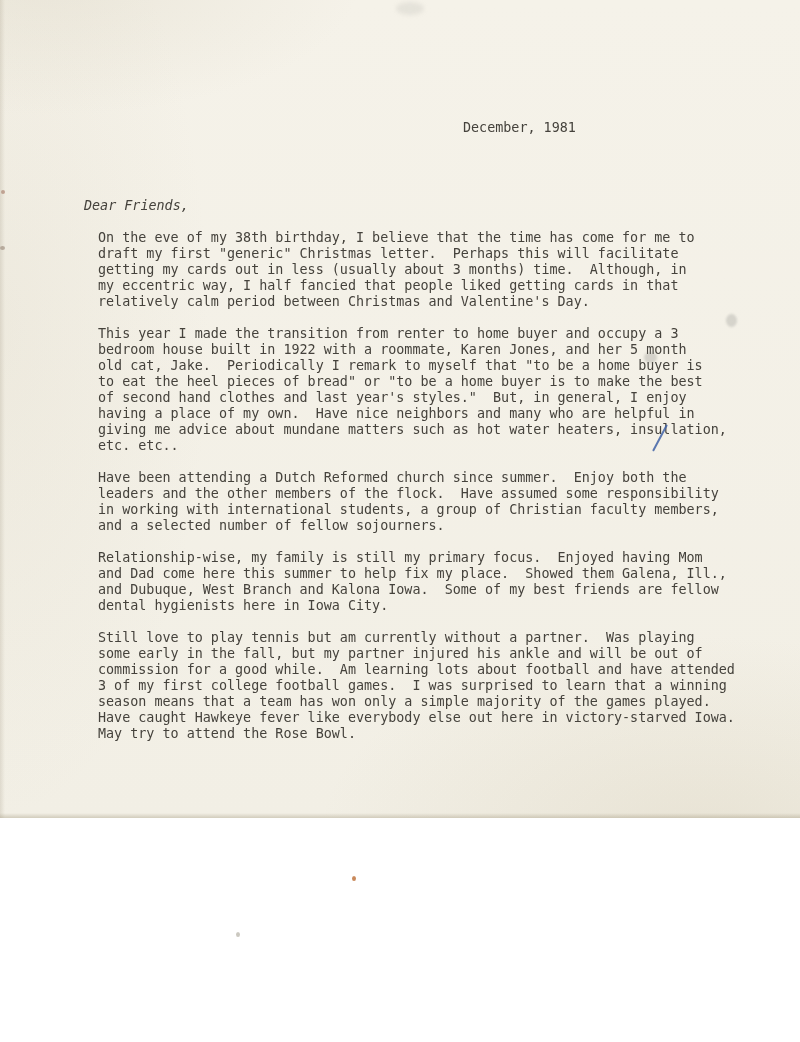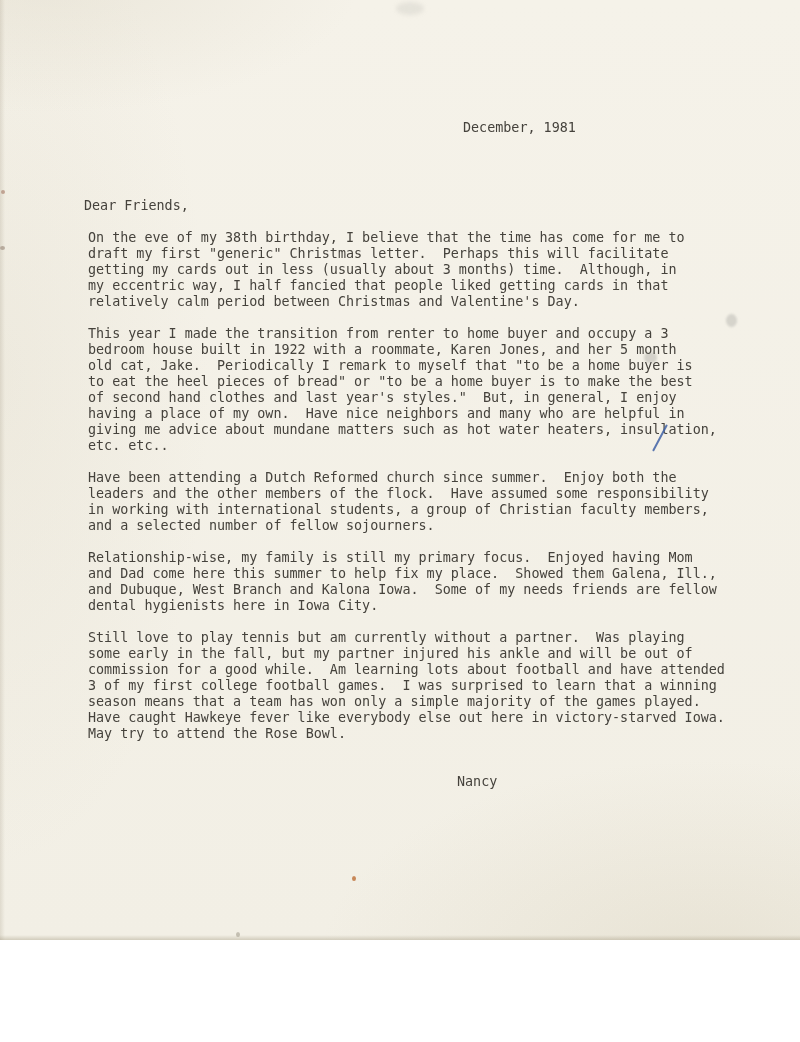--- a/index.html
+++ b/index.html
@@ -3,21 +3,21 @@
 <meta charset="utf-8">
 <style>
   html, body { margin: 0; padding: 0; }
   body {
     width: 800px; height: 1042px;
     font-family: "DejaVu Sans Mono", "Liberation Mono", monospace;
     overflow: hidden;
   }
   .page {
     position: relative;
-    width: 800px; height: 940px;
+    width: 800px; height: 818px;
     background:
       radial-gradient(ellipse 620px 320px at 88% 102%, rgba(206,196,170,0.28), transparent 62%),
       radial-gradient(ellipse 520px 220px at 6% -2%, rgba(213,206,186,0.30), transparent 60%),
       radial-gradient(ellipse 300px 700px at 0% 40%, rgba(210,202,180,0.18), transparent 70%),
       linear-gradient(#f5f2e9, #f2efe5);
   }
   .edge-bottom {
     position: absolute; left: 0; right: 0; bottom: 0; height: 5px;
     background: linear-gradient(transparent, rgba(158,148,122,0.38));
   }
@@ -27,22 +27,22 @@
   }
   .txt {
     color: #45423c;
     font-size: 13.4px;
     line-height: 16px;
     white-space: pre;
     letter-spacing: 0;
   }
   .date   { position: absolute; left: 463px; top: 120px; }
   .body-block { position: absolute; left: 84px; top: 198px; width: 660px; }
-  .body-block p { margin: 16px 0 0 4px; }
-  .salutation { margin: 0; }
+  .body-block p { margin: 16px 0 0 14px; }
+  .salutation { margin: 0; font-style: italic; }
   .signature { margin: 32px 0 0 373px; }
 
   
   .blue-slash {
     position: absolute; left: 659px; top: 423px;
     width: 2.4px; height: 30px;
     background: #3f61a6; opacity: 0.85;
     border-radius: 1.5px;
     transform: rotate(28deg);
   }
@@ -78,30 +78,29 @@
 of second hand clothes and last year's styles."  But, in general, I enjoy
 having a place of my own.  Have nice neighbors and many who are helpful in
 giving me advice about mundane matters such as hot water heaters, insullation,
 etc. etc..</p>
     <p class="txt">Have been attending a Dutch Reformed church since summer.  Enjoy both the
 leaders and the other members of the flock.  Have assumed some responsibility
 in working with international students, a group of Christian faculty members,
 and a selected number of fellow sojourners.</p>
     <p class="txt">Relationship-wise, my family is still my primary focus.  Enjoyed having Mom
 and Dad come here this summer to help fix my place.  Showed them Galena, Ill.,
-and Dubuque, West Branch and Kalona Iowa.  Some of my needs friends are fellow
+and Dubuque, West Branch and Kalona Iowa.  Some of my best friends are fellow
 dental hygienists here in Iowa City.</p>
     <p class="txt">Still love to play tennis but am currently without a partner.  Was playing
 some early in the fall, but my partner injured his ankle and will be out of
 commission for a good while.  Am learning lots about football and have attended
 3 of my first college football games.  I was surprised to learn that a winning
 season means that a team has won only a simple majority of the games played.
 Have caught Hawkeye fever like everybody else out here in victory-starved Iowa.
 May try to attend the Rose Bowl.</p>
-    <div class="txt signature">Nancy</div>
   </div>
 
   <div class="blue-slash"></div>
 
   <div class="artifact smudge-top"></div>
   <div class="artifact smudge-right"></div>
   <div class="artifact smudge-month"></div>
   <div class="artifact speck-orange"></div>
   <div class="artifact speck-bottom"></div>
   <div class="artifact speck-edge-1"></div>

